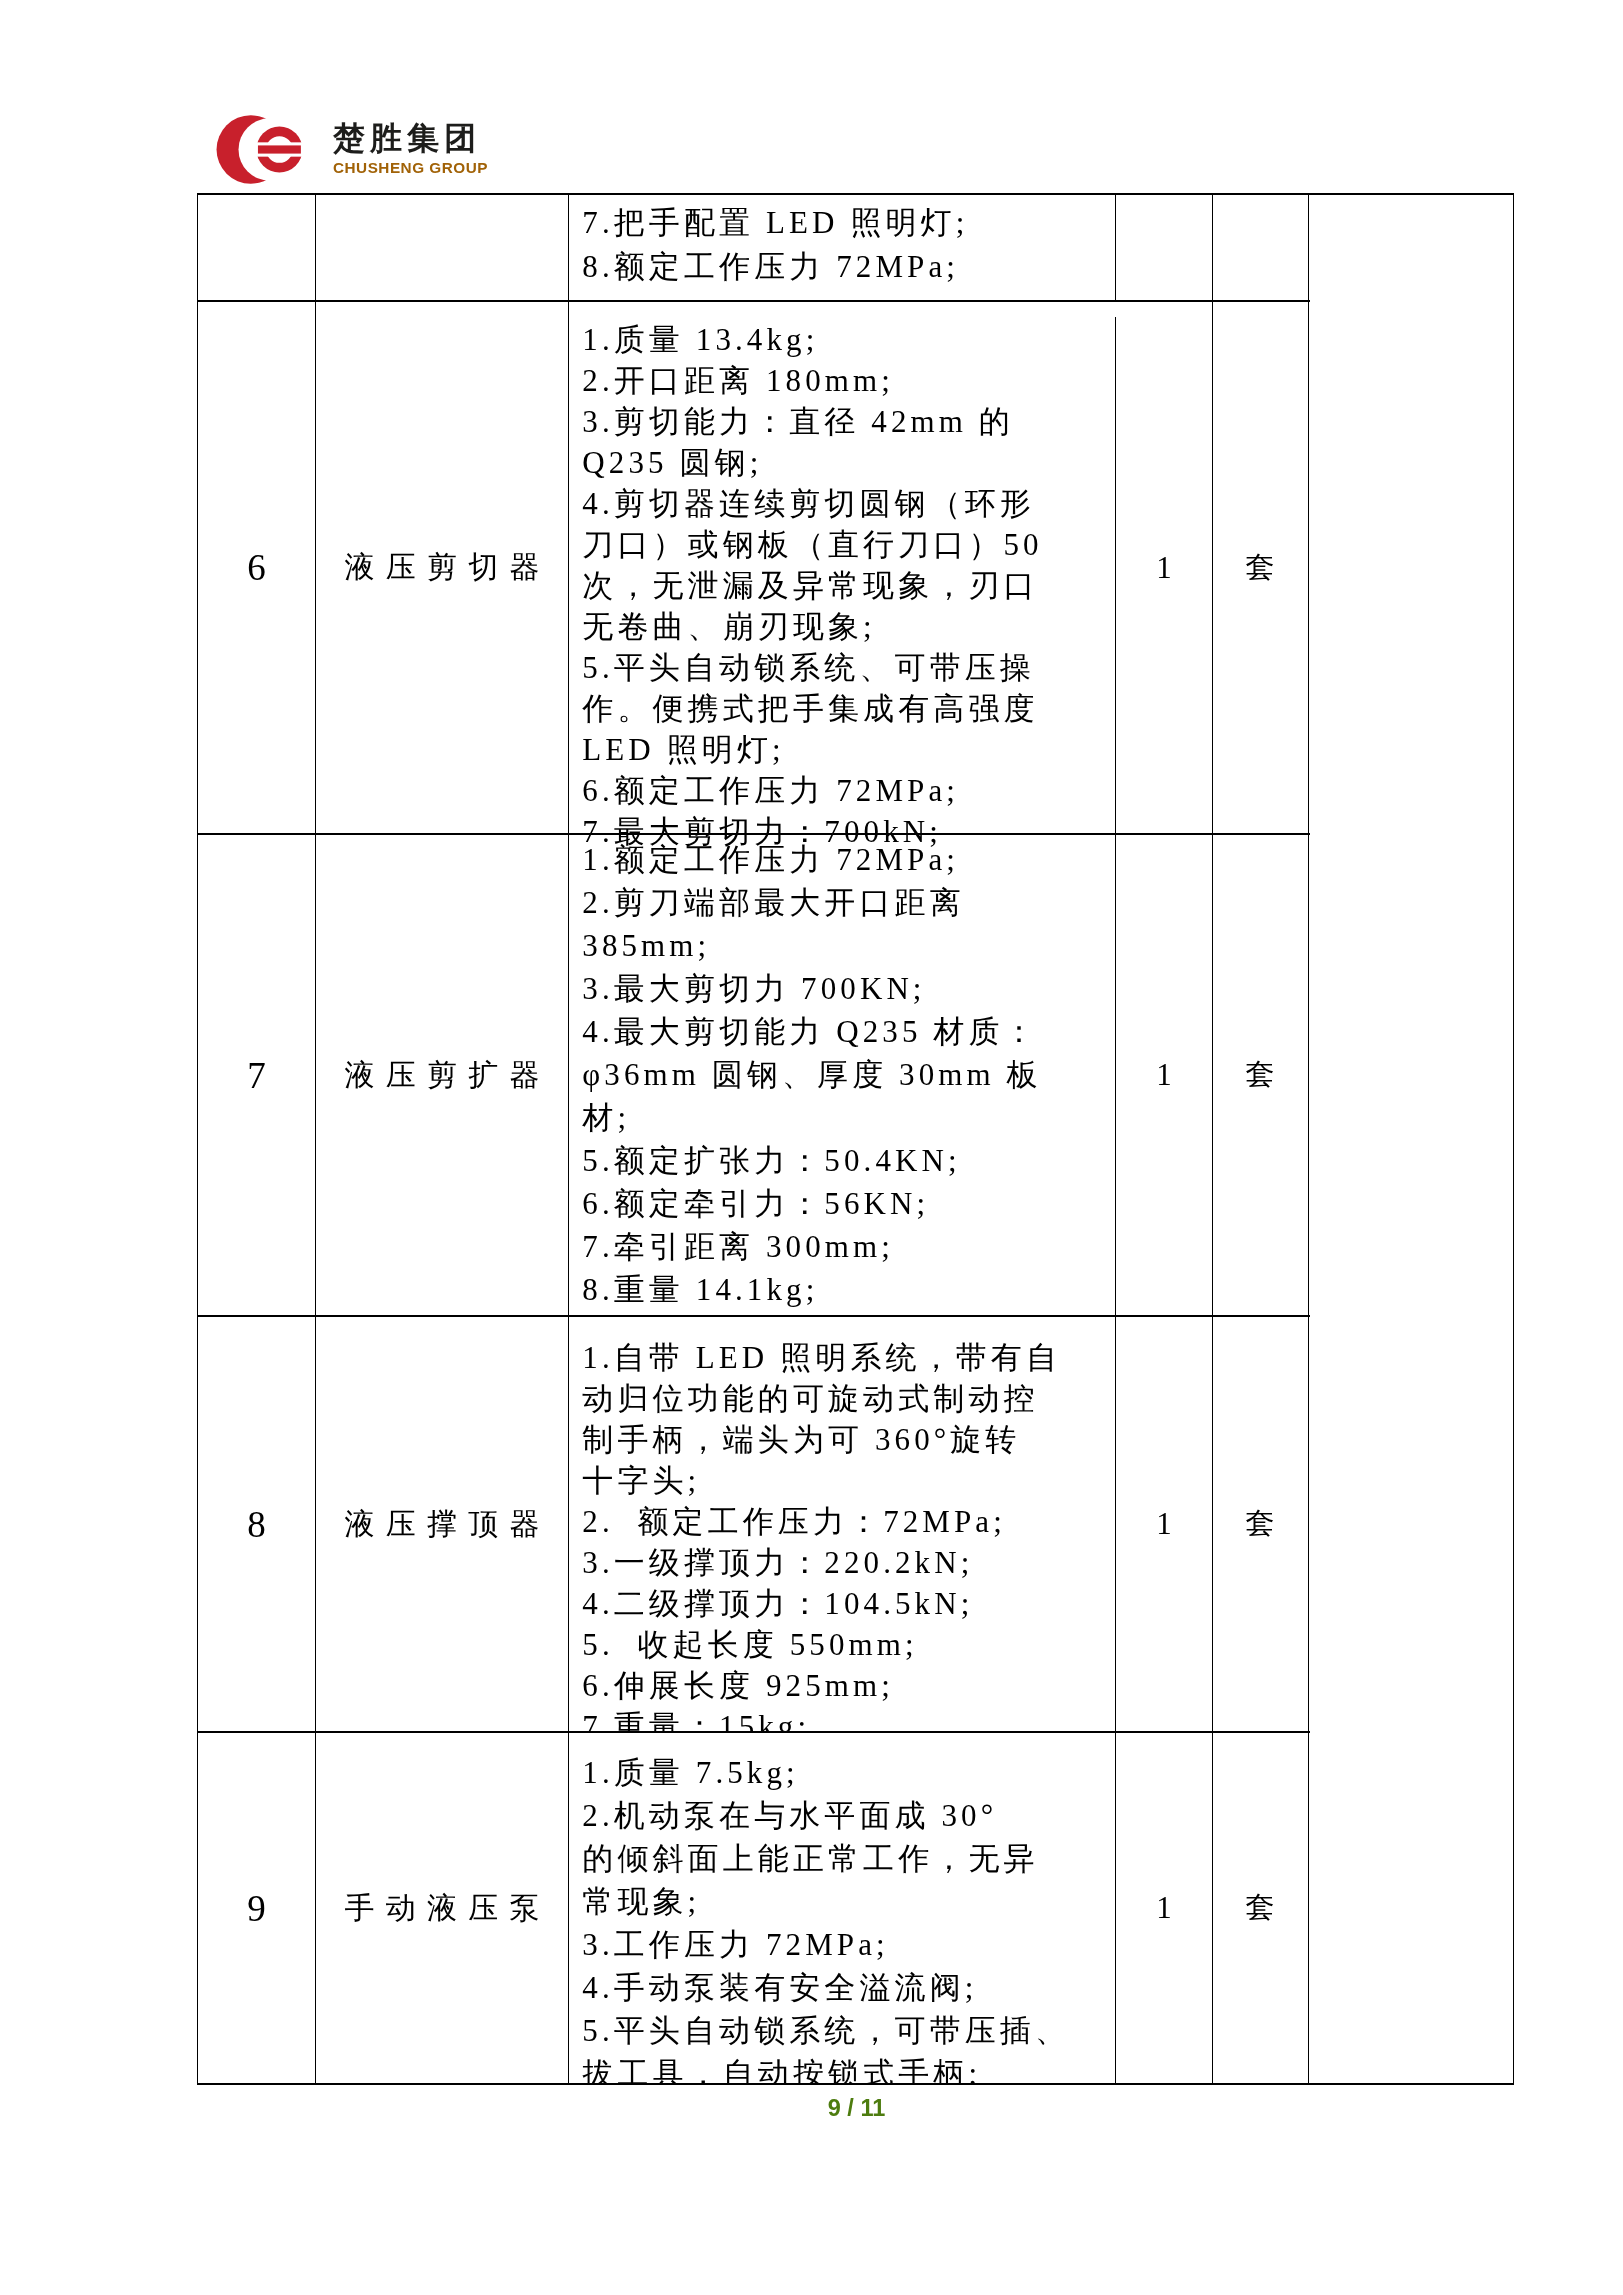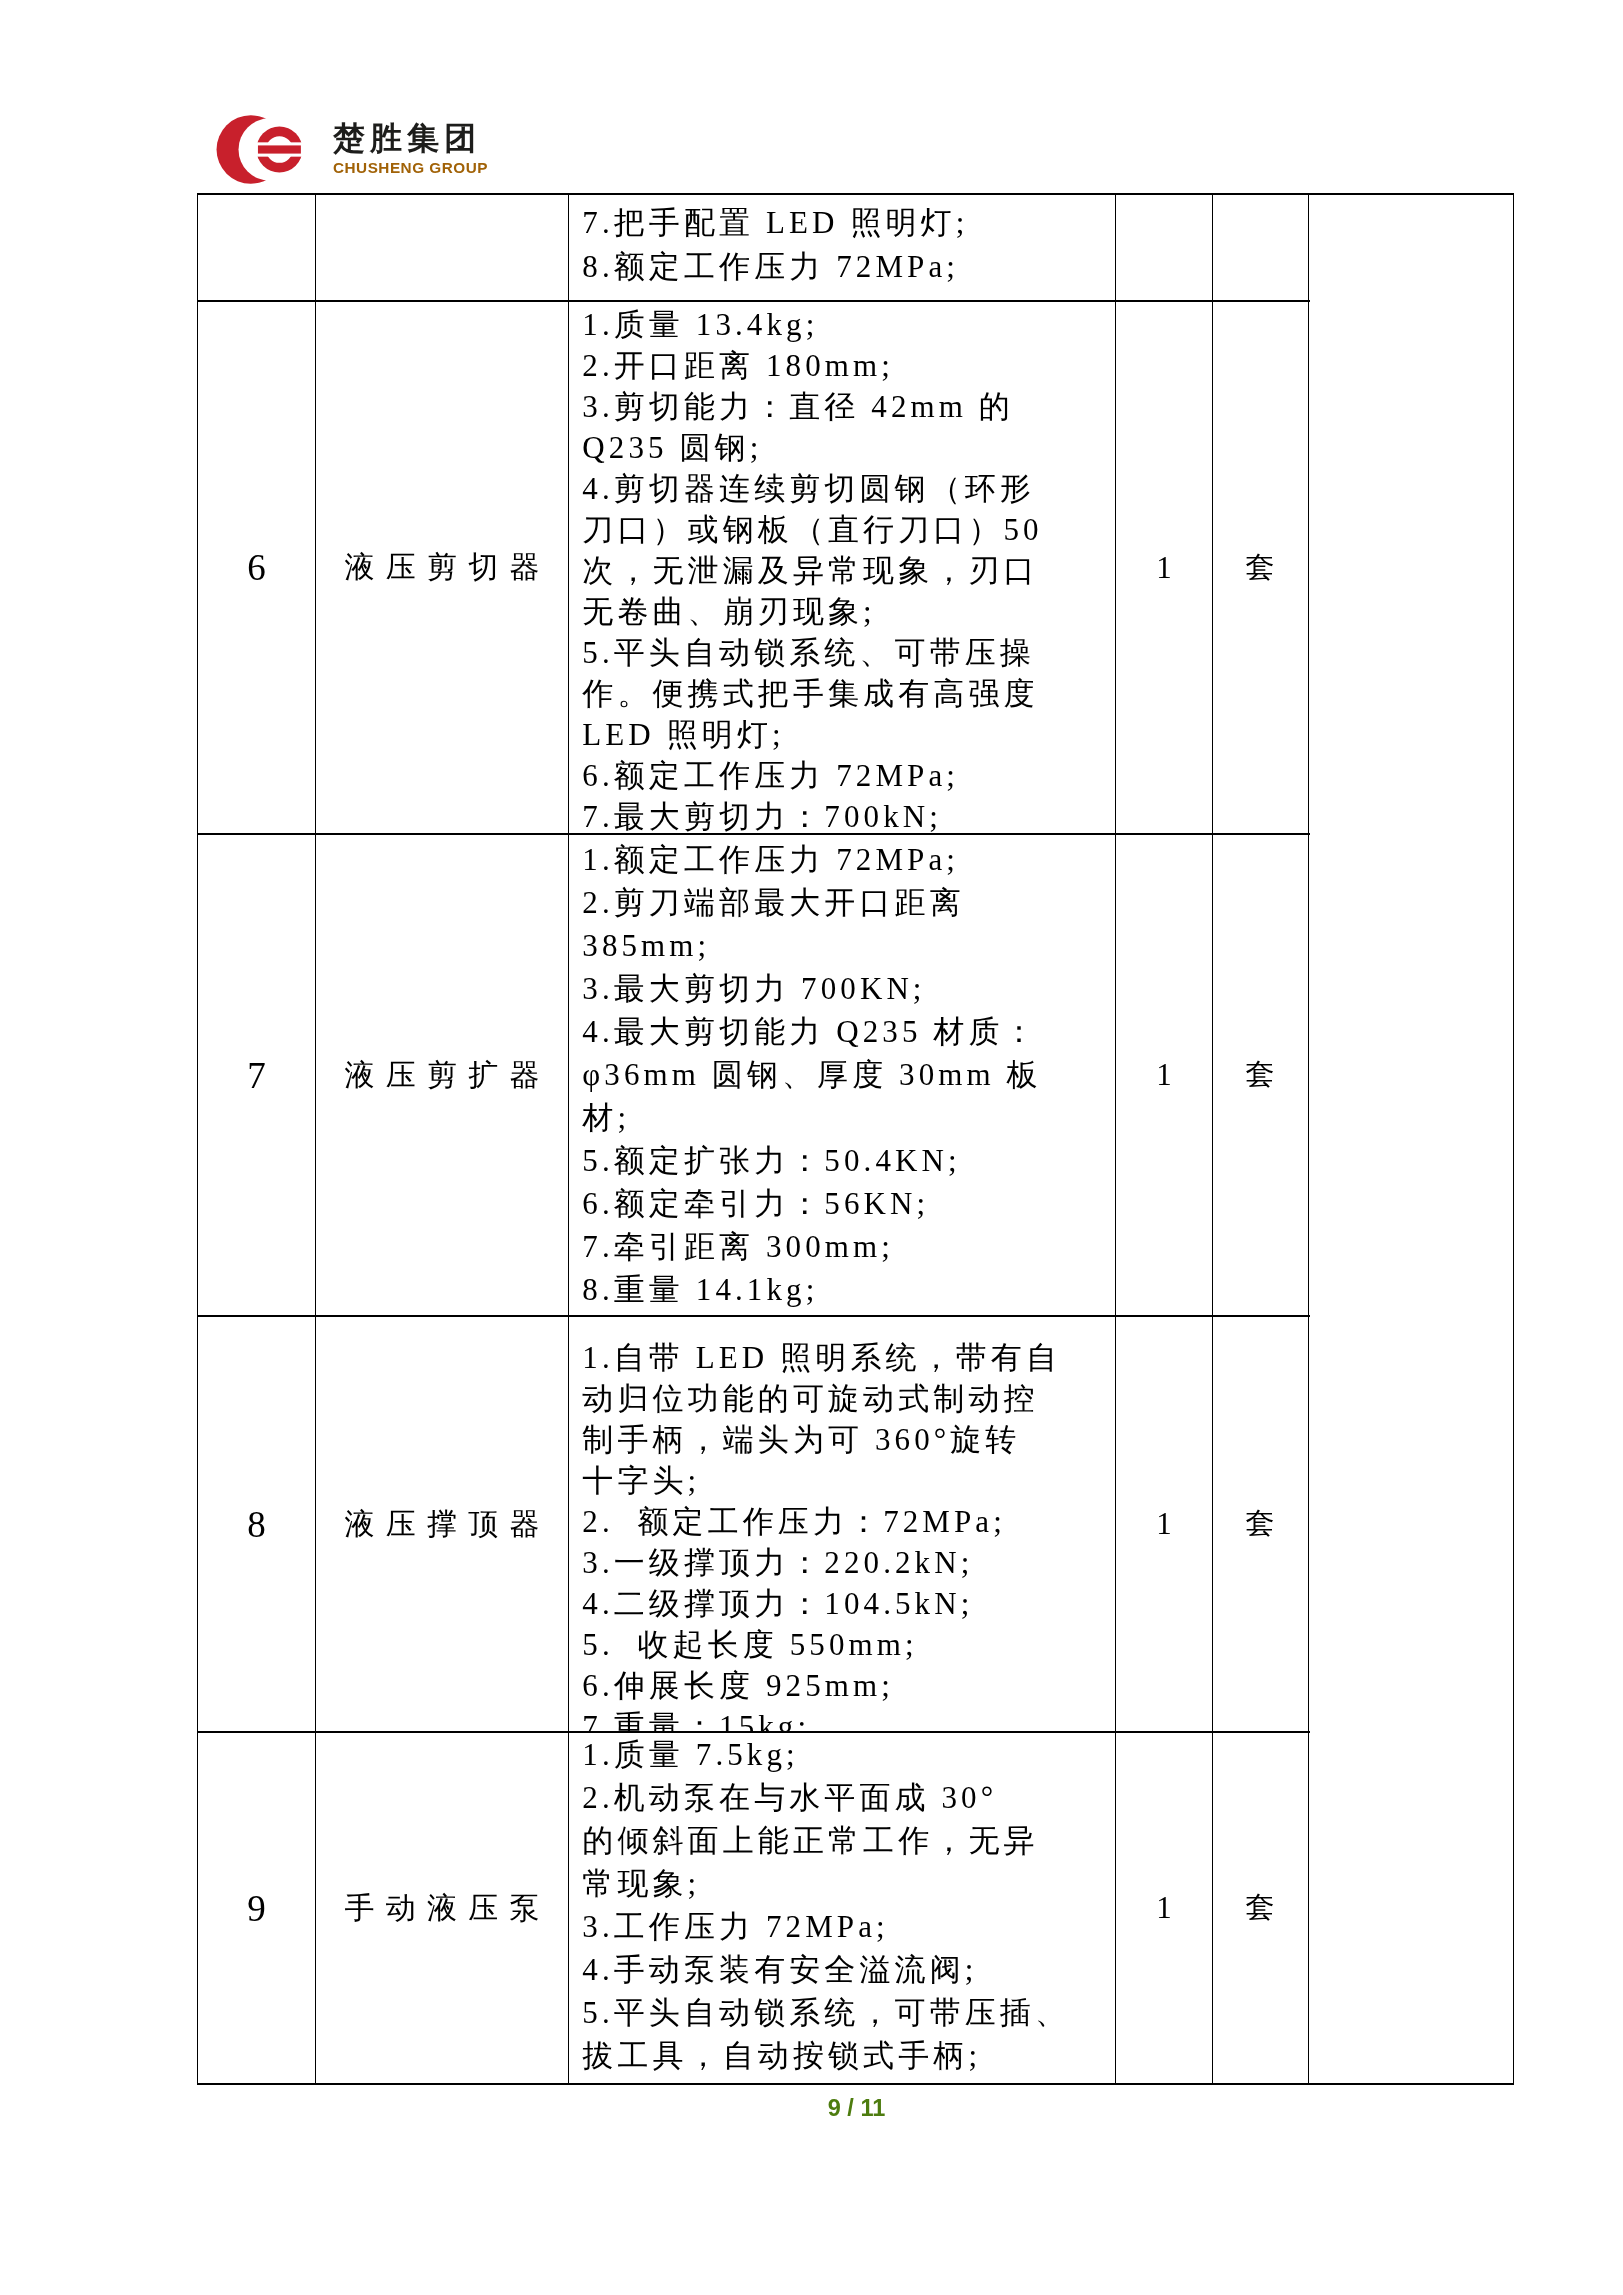--- a/index.html
+++ b/index.html
@@ -65,24 +65,24 @@
   .no-txt{font-size:37px;}
   .name-txt{font-size:30px;letter-spacing:11.2px;text-indent:11.2px;white-space:nowrap;}
   .qty-txt{font-size:31px;}
   .unit-txt{font-size:29px;letter-spacing:1px;}
 
   .sline{
     font-size:31px;letter-spacing:4.1px;white-space:pre;
     color:#000;
   }
   .r0 .c-spec{padding-top:6.1px;}  .r0 .sline{line-height:44px;}
-  .r1 .c-spec{padding-top:2px;}   .r1 .sline{line-height:41px;}
+  .r1 .c-spec{padding-top:2px;margin-top:15px;}   .r1 .sline{line-height:41px;}
   .r2 .c-spec{padding-top:3.1px;}   .r2 .sline{line-height:43px;}
   .r3 .c-spec{padding-top:20px;}   .r3 .sline{line-height:41px;}
-  .r4 .c-spec{padding-top:0;}   .r4 .sline{line-height:43px;}
+  .r4 .c-spec{padding-top:18px;}   .r4 .sline{line-height:43px;}
 
   
   .page-footer{
     position:absolute;left:197px;top:2095px;width:1319px;
     text-align:center;
     font-family:"Liberation Sans","DejaVu Sans",sans-serif;
     font-weight:bold;font-size:23.5px;color:#4d7c0f;white-space:pre;
   }
 </style>
 </head>

